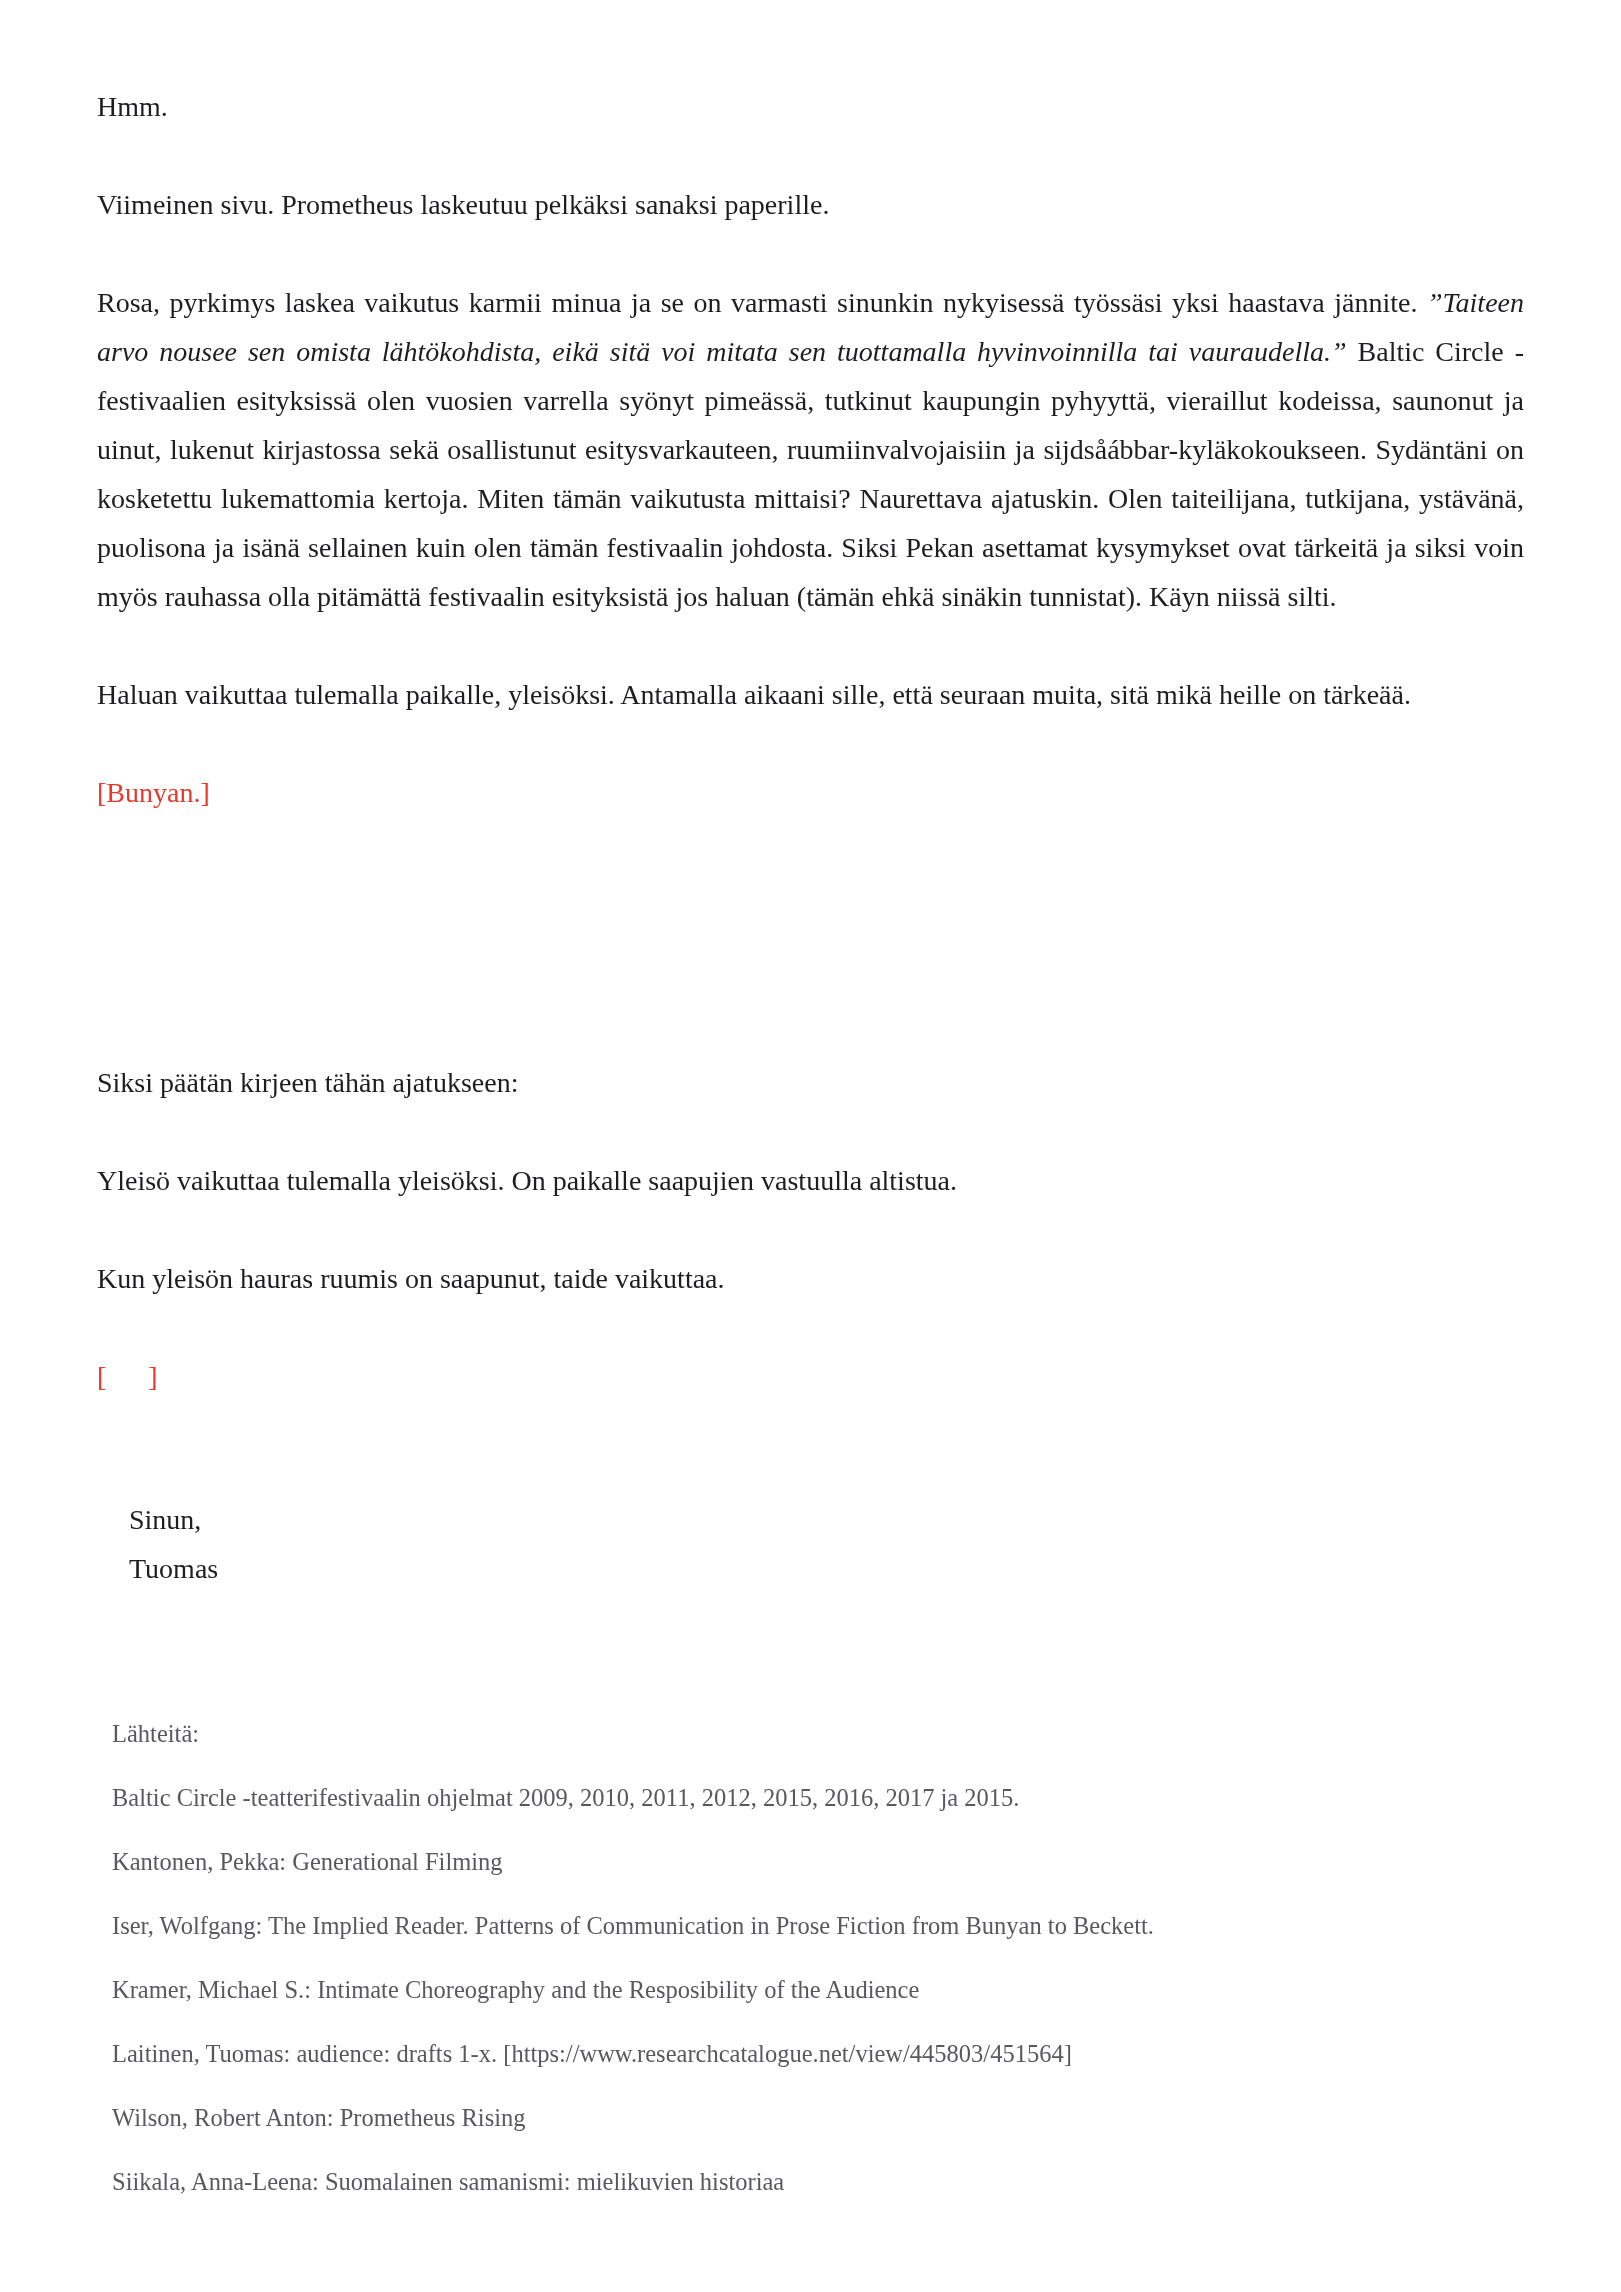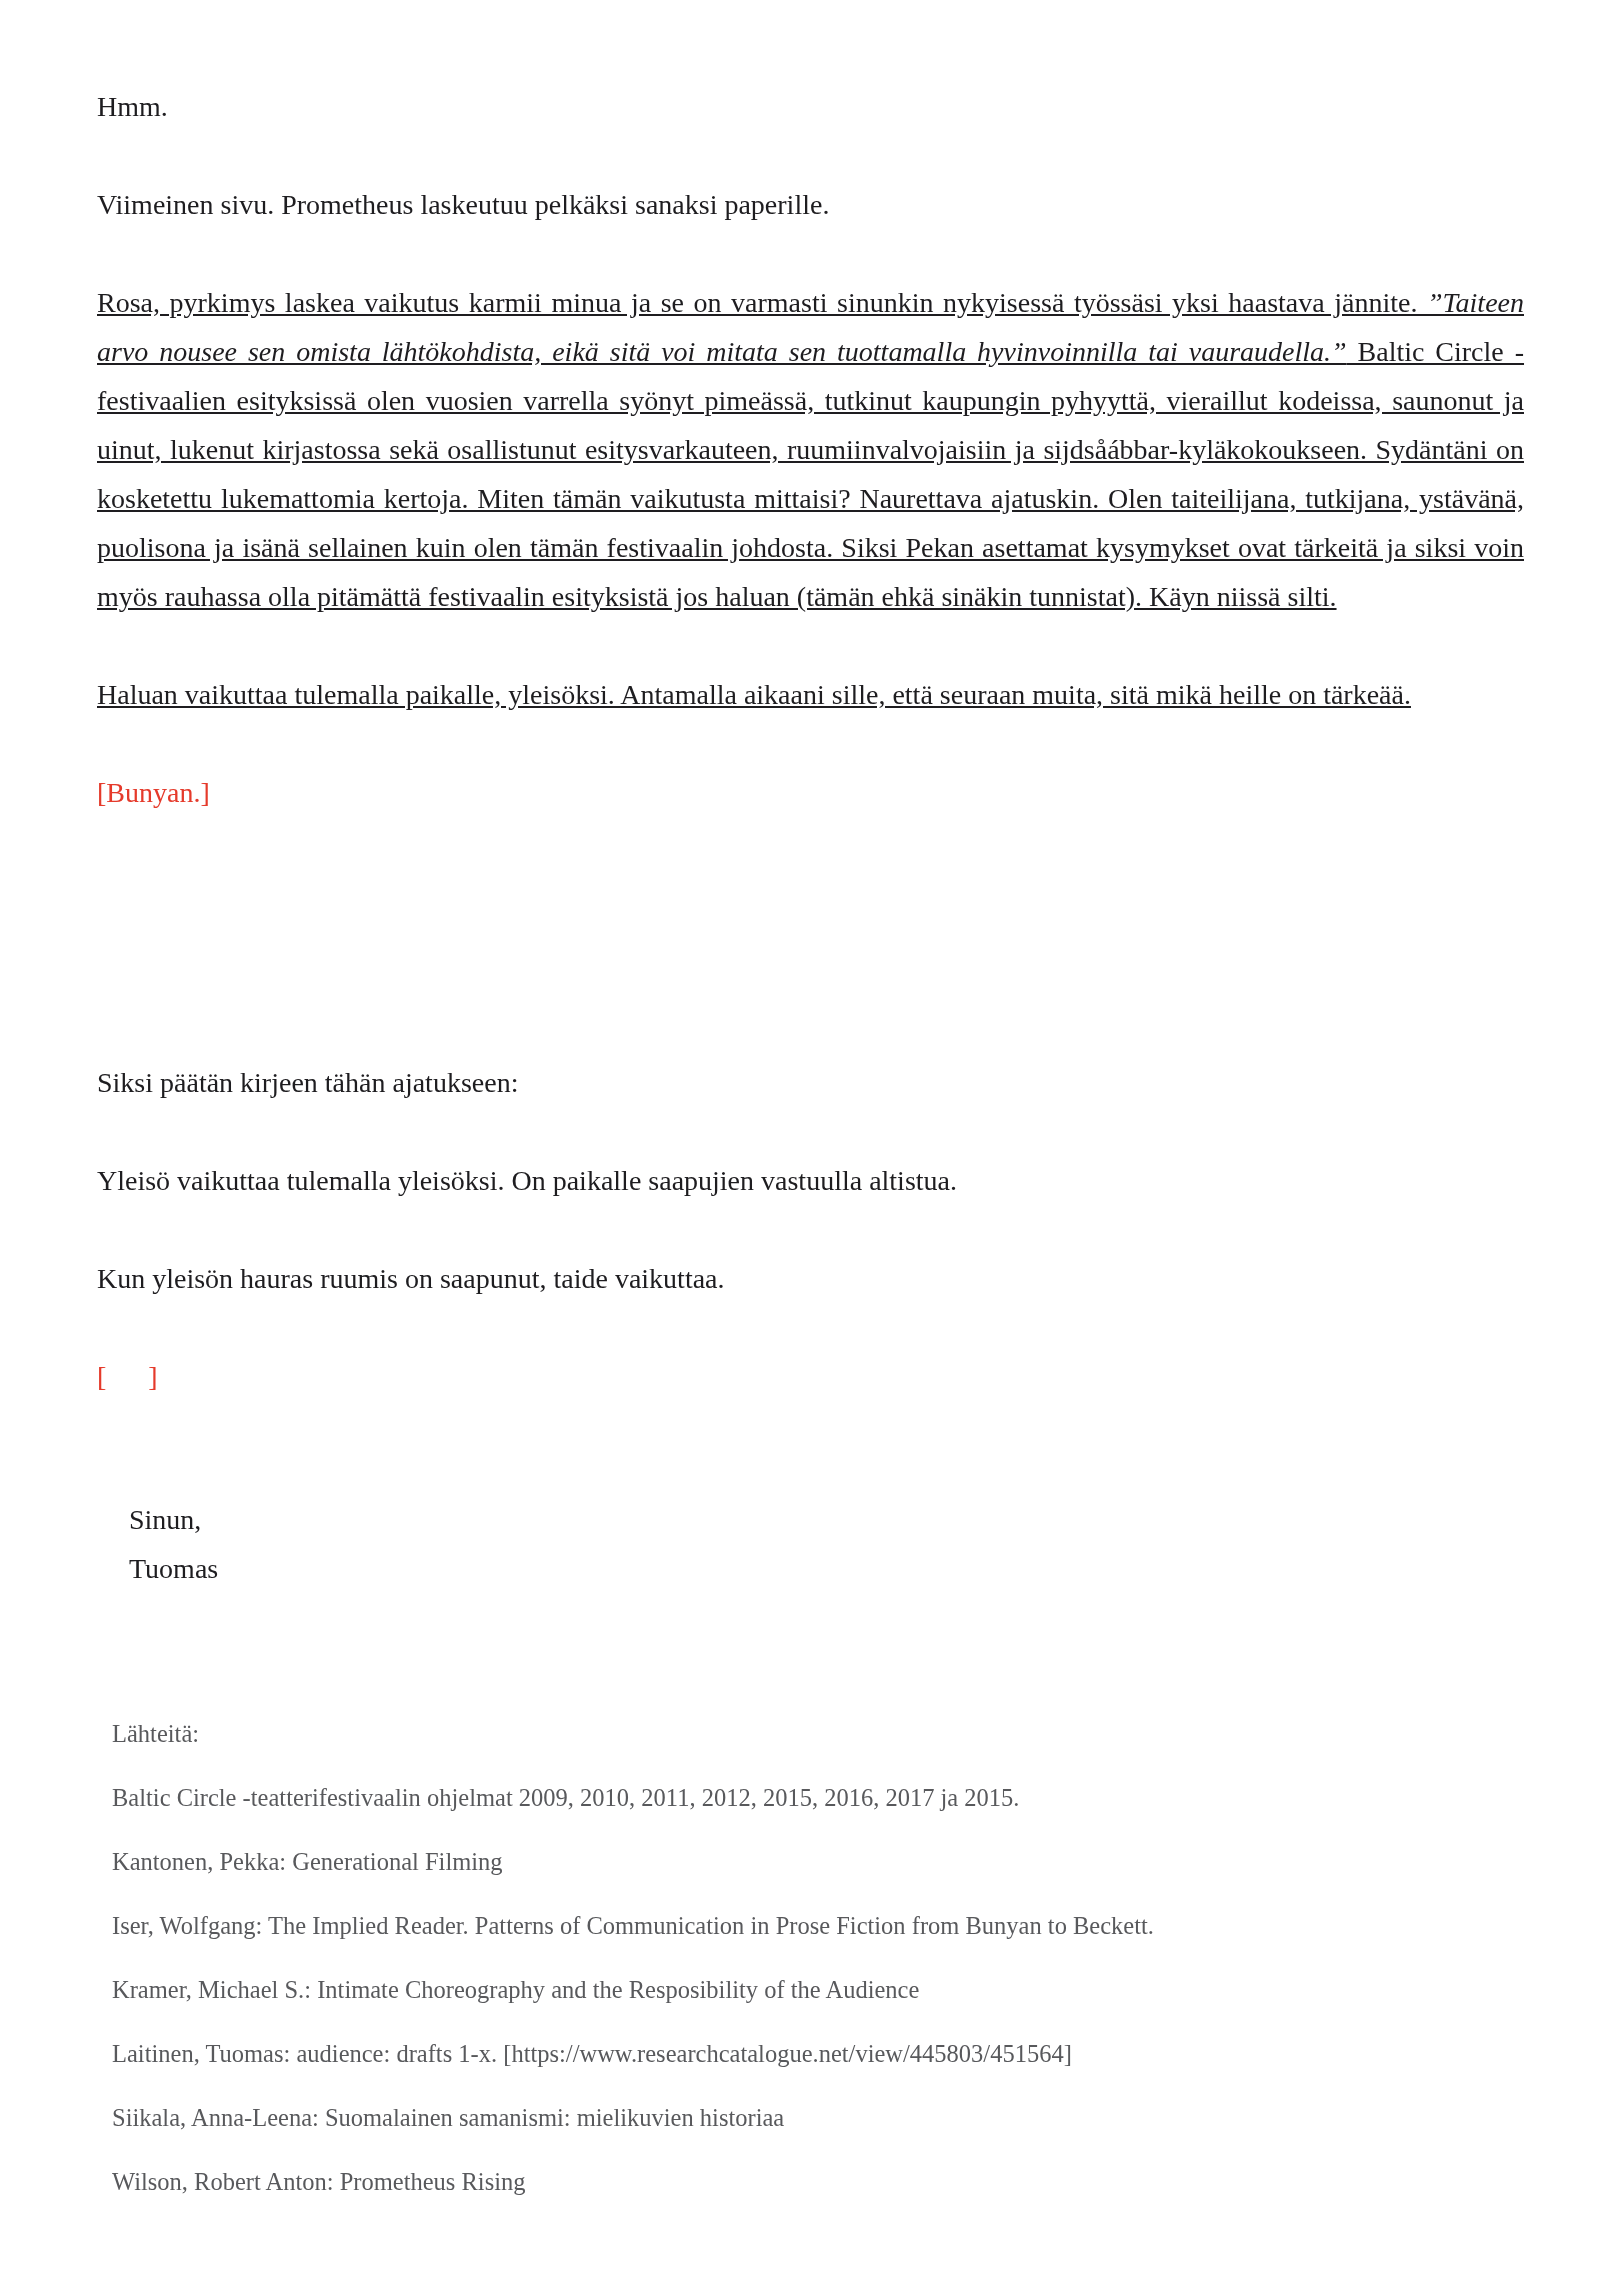--- a/index.html
+++ b/index.html
@@ -16,21 +16,21 @@
     padding: 82px 97px 39px 97px;
     color: #1e1d20;
   }
   .body-text {
     font-size: 28px;
     line-height: 49px;
     color: #1e1d20;
     margin-left: 32px;
   }
   .para { margin: 0 0 49px 0; }
-  .justify { text-align: justify; text-decoration: underline; }
+  .justify { text-align: justify; }
   .italic { font-style: italic; }
   .red { color: #e53a2b; }
   .pause-para { margin-bottom: 241px; }
   .bracket-para { margin-top: 15.7px; margin-bottom: 94px; }
   .signoff-block { margin-bottom: 116px; }
   .refs-block { color: #58595c; }
   .ref-line {
     font-size: 24.5px;
     line-height: 49px;
     margin: 15px;
@@ -65,18 +65,18 @@
     <p class="body-text">Tuomas</p>
   </div>
 
   <div class="refs-block">
     <p class="ref-line">Lähteitä:</p>
     <p class="ref-line">Baltic Circle -teatterifestivaalin ohjelmat 2009, 2010, 2011, 2012, 2015, 2016, 2017 ja 2015.</p>
     <p class="ref-line">Kantonen, Pekka: Generational Filming</p>
     <p class="ref-line">Iser, Wolfgang: The Implied Reader. Patterns of Communication in Prose Fiction from Bunyan to Beckett.</p>
     <p class="ref-line">Kramer, Michael S.: Intimate Choreography and the Resposibility of the Audience</p>
     <p class="ref-line">Laitinen, Tuomas: audience: drafts 1-x. [https://www.researchcatalogue.net/view/445803/451564]</p>
+    <p class="ref-line">Wilson, Robert Anton: Prometheus Rising</p>
     <p class="ref-line">Siikala, Anna-Leena: Suomalainen samanismi: mielikuvien historiaa</p>
-    <p class="ref-line">Wilson, Robert Anton: Prometheus Rising</p>
   </div>
 
 </div>
 
 
 </body></html>

